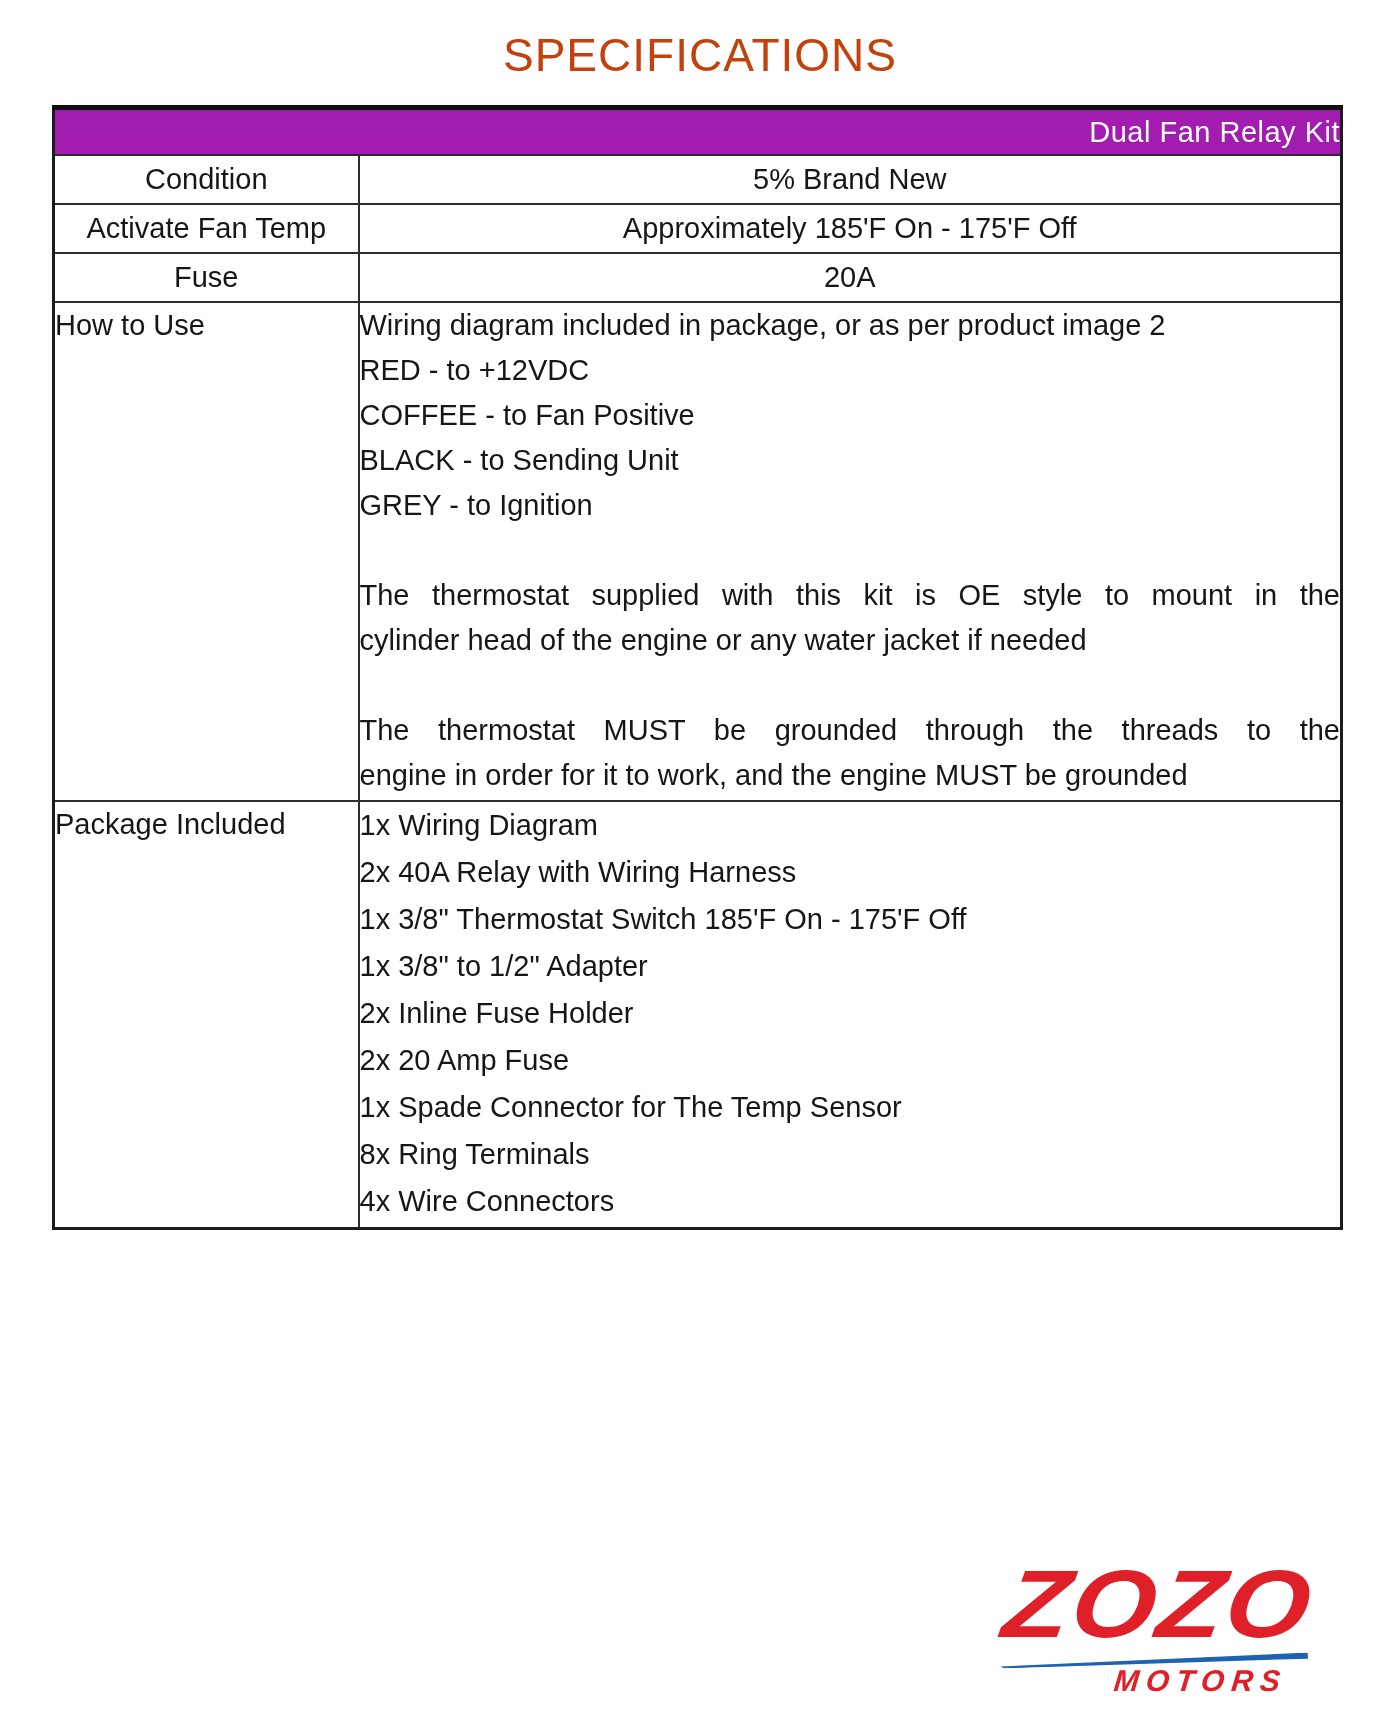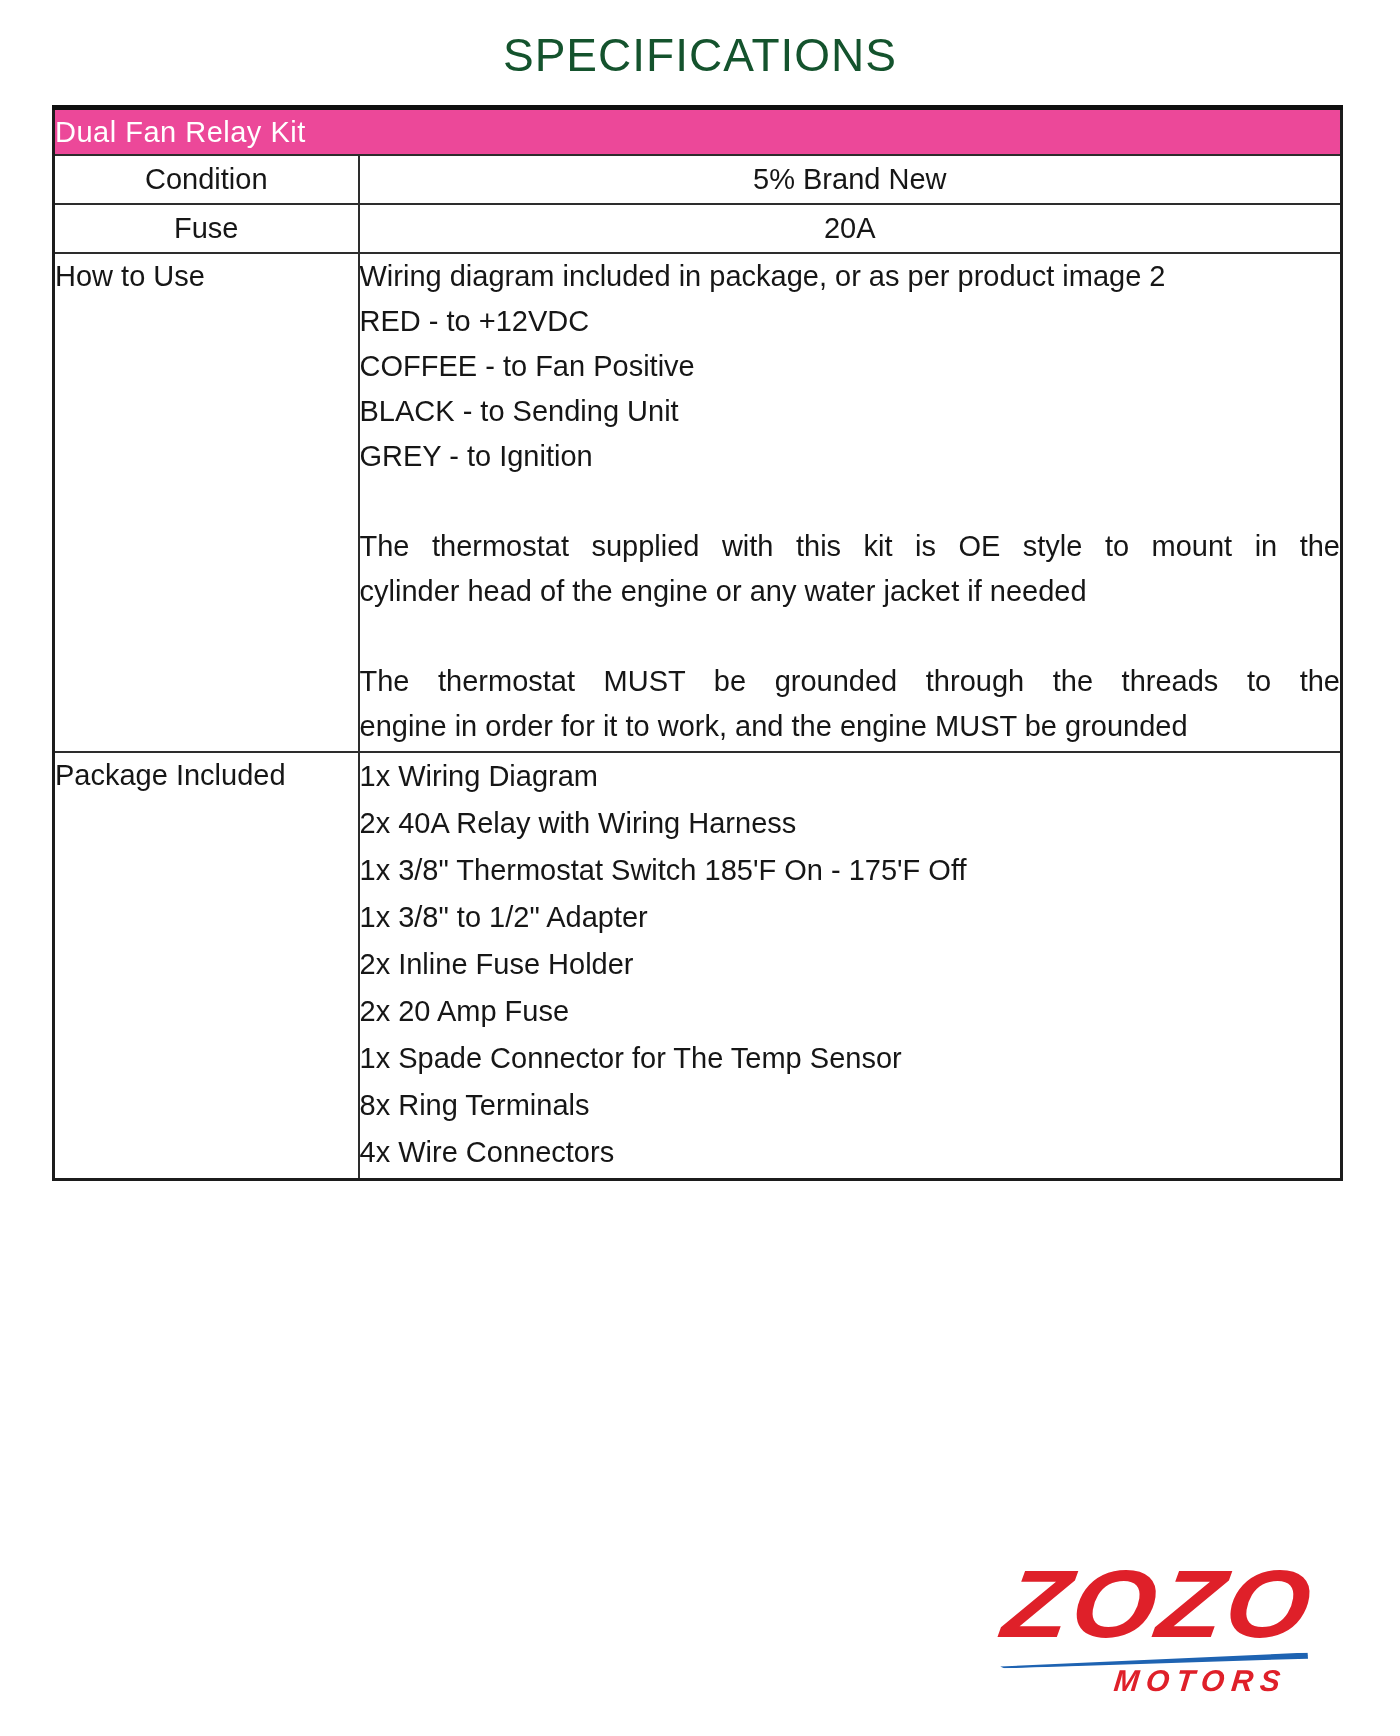--- a/index.html
+++ b/index.html
@@ -17,21 +17,21 @@
   }
   .page-title {
     position: absolute;
     top: 28px;
     left: 0;
     width: 100%;
     text-align: center;
     font-size: 46px;
     font-weight: 400;
     letter-spacing: 1px;
-    color: #14532d;
+    color: #c2410c;
   }
   .spec-table-wrap {
     position: absolute;
     left: 52px;
     top: 105px;
     width: 1288px;
   }
   table.spec-table {
     border-collapse: collapse;
     table-layout: fixed;
@@ -41,25 +41,25 @@
   }
   table.spec-table td, table.spec-table th {
     border: 2px solid #2d2d2d;
     font-size: 29px;
     font-weight: 400;
     padding: 0;
     overflow: hidden;
   }
   th.table-header {
     height: 44px;
-    background: #ec4899;
+    background: #a21caf;
     color: #ffffff;
     font-weight: 700;
     font-size: 34px;
-    text-align: left;
+    text-align: right;
     vertical-align: middle;
     letter-spacing: 0.5px;
   }
   tr.simple-row td { height: 47px; vertical-align: middle; text-align: center; }
   td.label-cell { padding-left: 13px; padding-right: 6px; }
   td.value-cell { padding-left: 18px; padding-right: 18px; }
   td.top-label {
     vertical-align: top;
     line-height: 45px;
     padding-top: 2px;
@@ -148,20 +148,24 @@
     </thead>
     <tbody>
 
         <tr class="simple-row">
           <td class="label-cell">Condition</td>
           <td class="value-cell">5% Brand New</td>
         </tr>
 
 
 
+        <tr class="simple-row">
+          <td class="label-cell">Activate Fan Temp</td>
+          <td class="value-cell">Approximately 185'F On - 175'F Off</td>
+        </tr>
 
 
         <tr class="simple-row">
           <td class="label-cell">Fuse</td>
           <td class="value-cell">20A</td>
         </tr>
 
     </tbody>
     <tbody>
       <tr>

